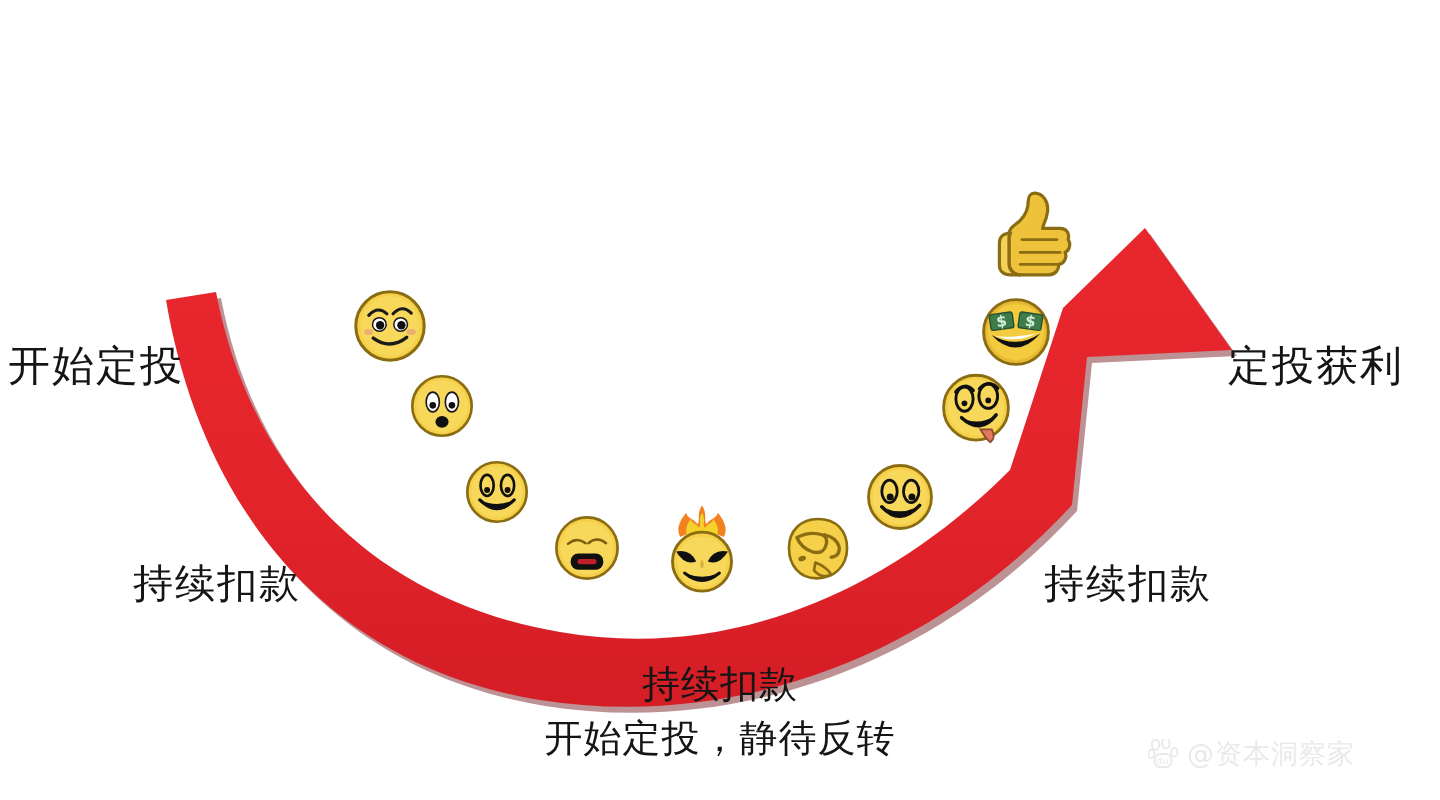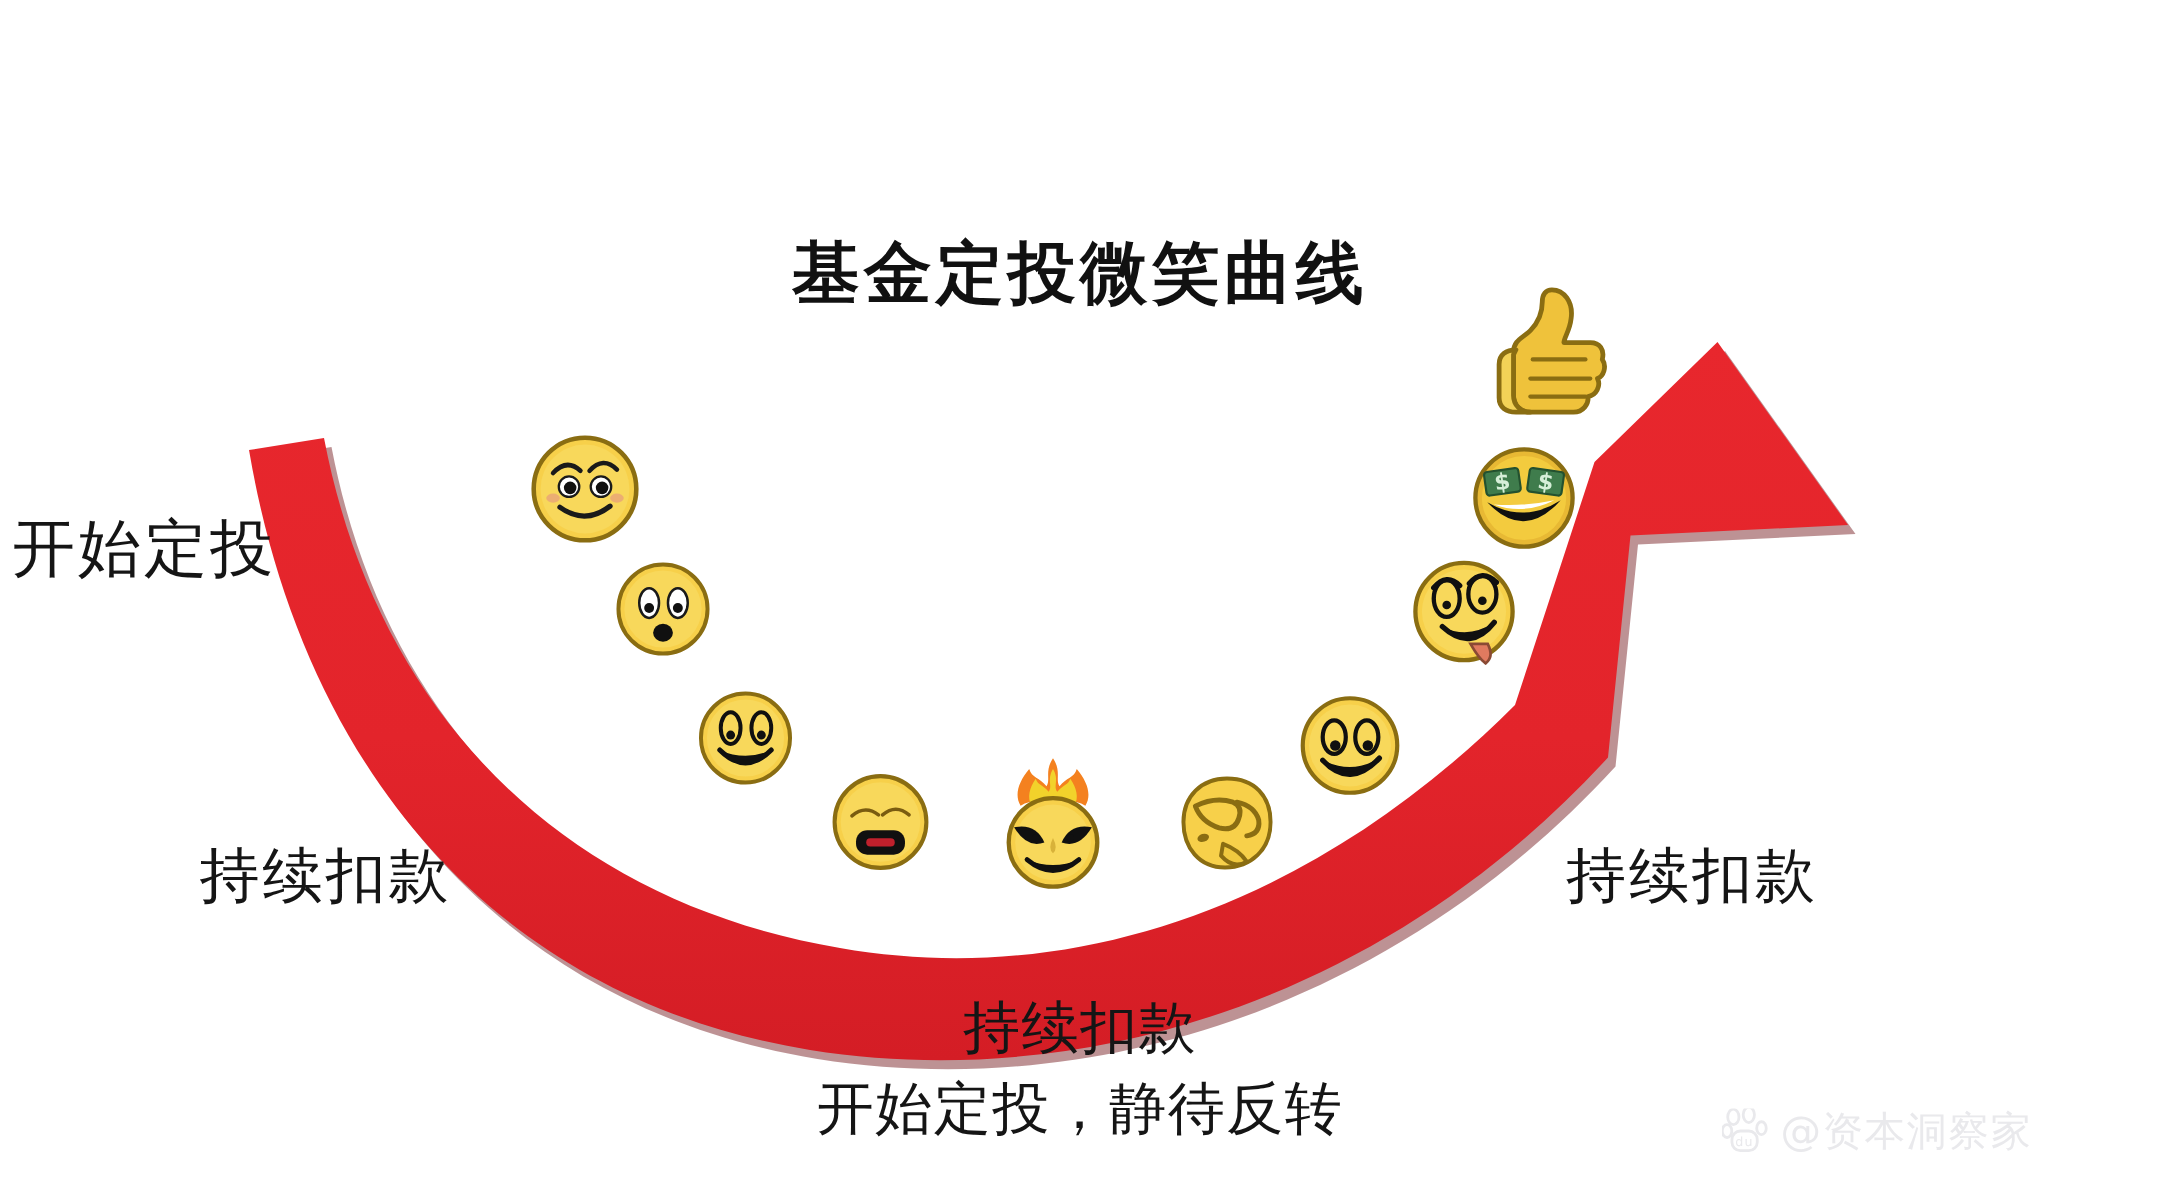--- a/index.html
+++ b/index.html
@@ -27,21 +27,21 @@
     top: 0;
     width: 1440px;
     height: 800px;
   }
   .label {
     position: absolute;
     color: #151515;
     font-weight: 400;
     white-space: nowrap;
     letter-spacing: 2px;
-    font-family: Liberation Sans, sans-serif;
+    font-family: Liberation Mono, monospace;
   }
   .title {
     position: absolute;
     left: 0;
     right: 0;
     top: 152px;
     text-align: center;
     font-size: 45px;
     font-weight: bold;
     color: #111111;
@@ -113,23 +113,23 @@
              L 1063,308
              L 1145,228
              L 1232,350
              L 1087,357
              L 1072,505
              C 930,660 730,730 540,700
              C 320,664 200,500 166,300
              Z" fill="url(#redGrad)"></path>
   </svg>
 
-  <div class="title">基金定投微笑曲线</div>
 
   <div class="label" id="label-start">开始定投</div>
+  <div class="label" id="label-profit">定投获利</div>
   <div class="label" id="label-left">持续扣款</div>
   <div class="label" id="label-right">持续扣款</div>
   <div class="label" id="label-bottom">
     <div>持续扣款</div>
     <div>开始定投，静待反转</div>
   </div>
 
   <div class="emoji" style="left:352px; top:288px;">
     <svg width="76" height="76" viewBox="0 0 100 100">
       <circle cx="50" cy="50" r="45" fill="#F7D04A" stroke="#8a6d12" stroke-width="4"></circle>

